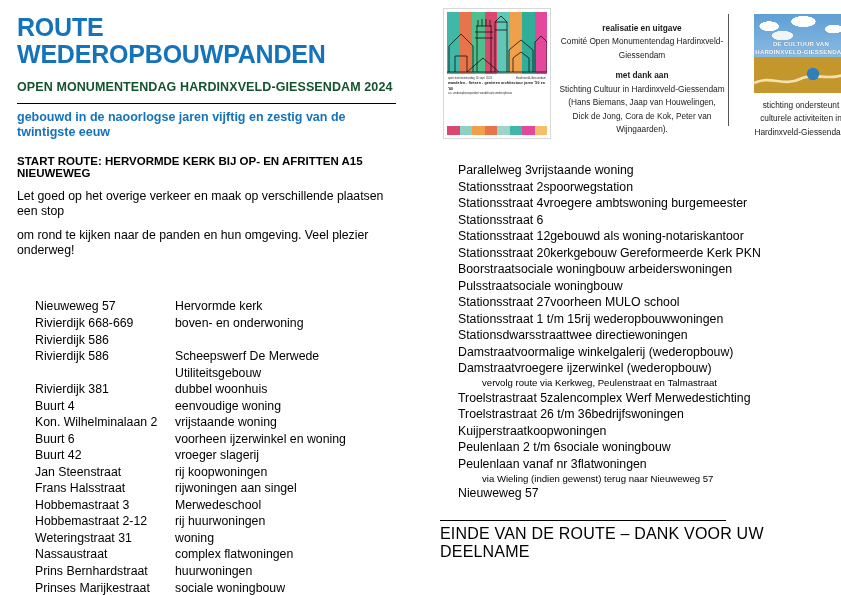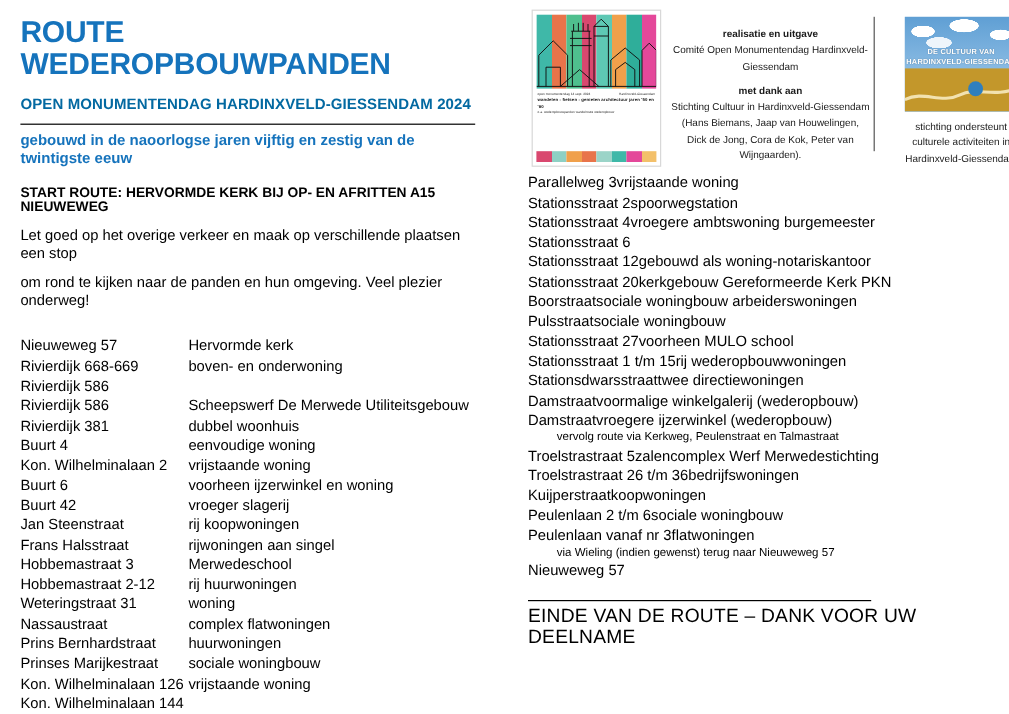--- a/index.html
+++ b/index.html
@@ -31,21 +31,21 @@
     color: #1573bc;
     font-size: 25px;
     font-weight: bold;
     line-height: 1.08;
     letter-spacing: -0.2px;
     margin: 0 0 12px 0;
   }
   .doc-title .title-line { display: block; }
 
   .doc-subtitle {
-    color: #0369a1;
+    color: #14532d;
     font-size: 12.5px;
     font-weight: bold;
     line-height: 1.2;
     margin: 0 0 8px 0;
     letter-spacing: 0.1px;
   }
 
   .title-rule {
     border: 0;
     border-top: 1px solid #000;
@@ -72,21 +72,21 @@
     font-size: 12.3px;
     line-height: 1.2;
     margin: 0 0 9px 0;
   }
 
   .spacer-block { height: 14px; }
 
   
   .route-list {
     list-style: none;
-    margin: 0;
+    margin: 18px;
     padding: 0;
   }
   .route-row {
     display: flex;
     align-items: flex-start;
     font-size: 12.3px;
     line-height: 1.345;
   }
   #left-column .route-row .addr { width: 140px; flex: 0 0 140px; }
   .route-row .desc { flex: 1 1 auto; }

